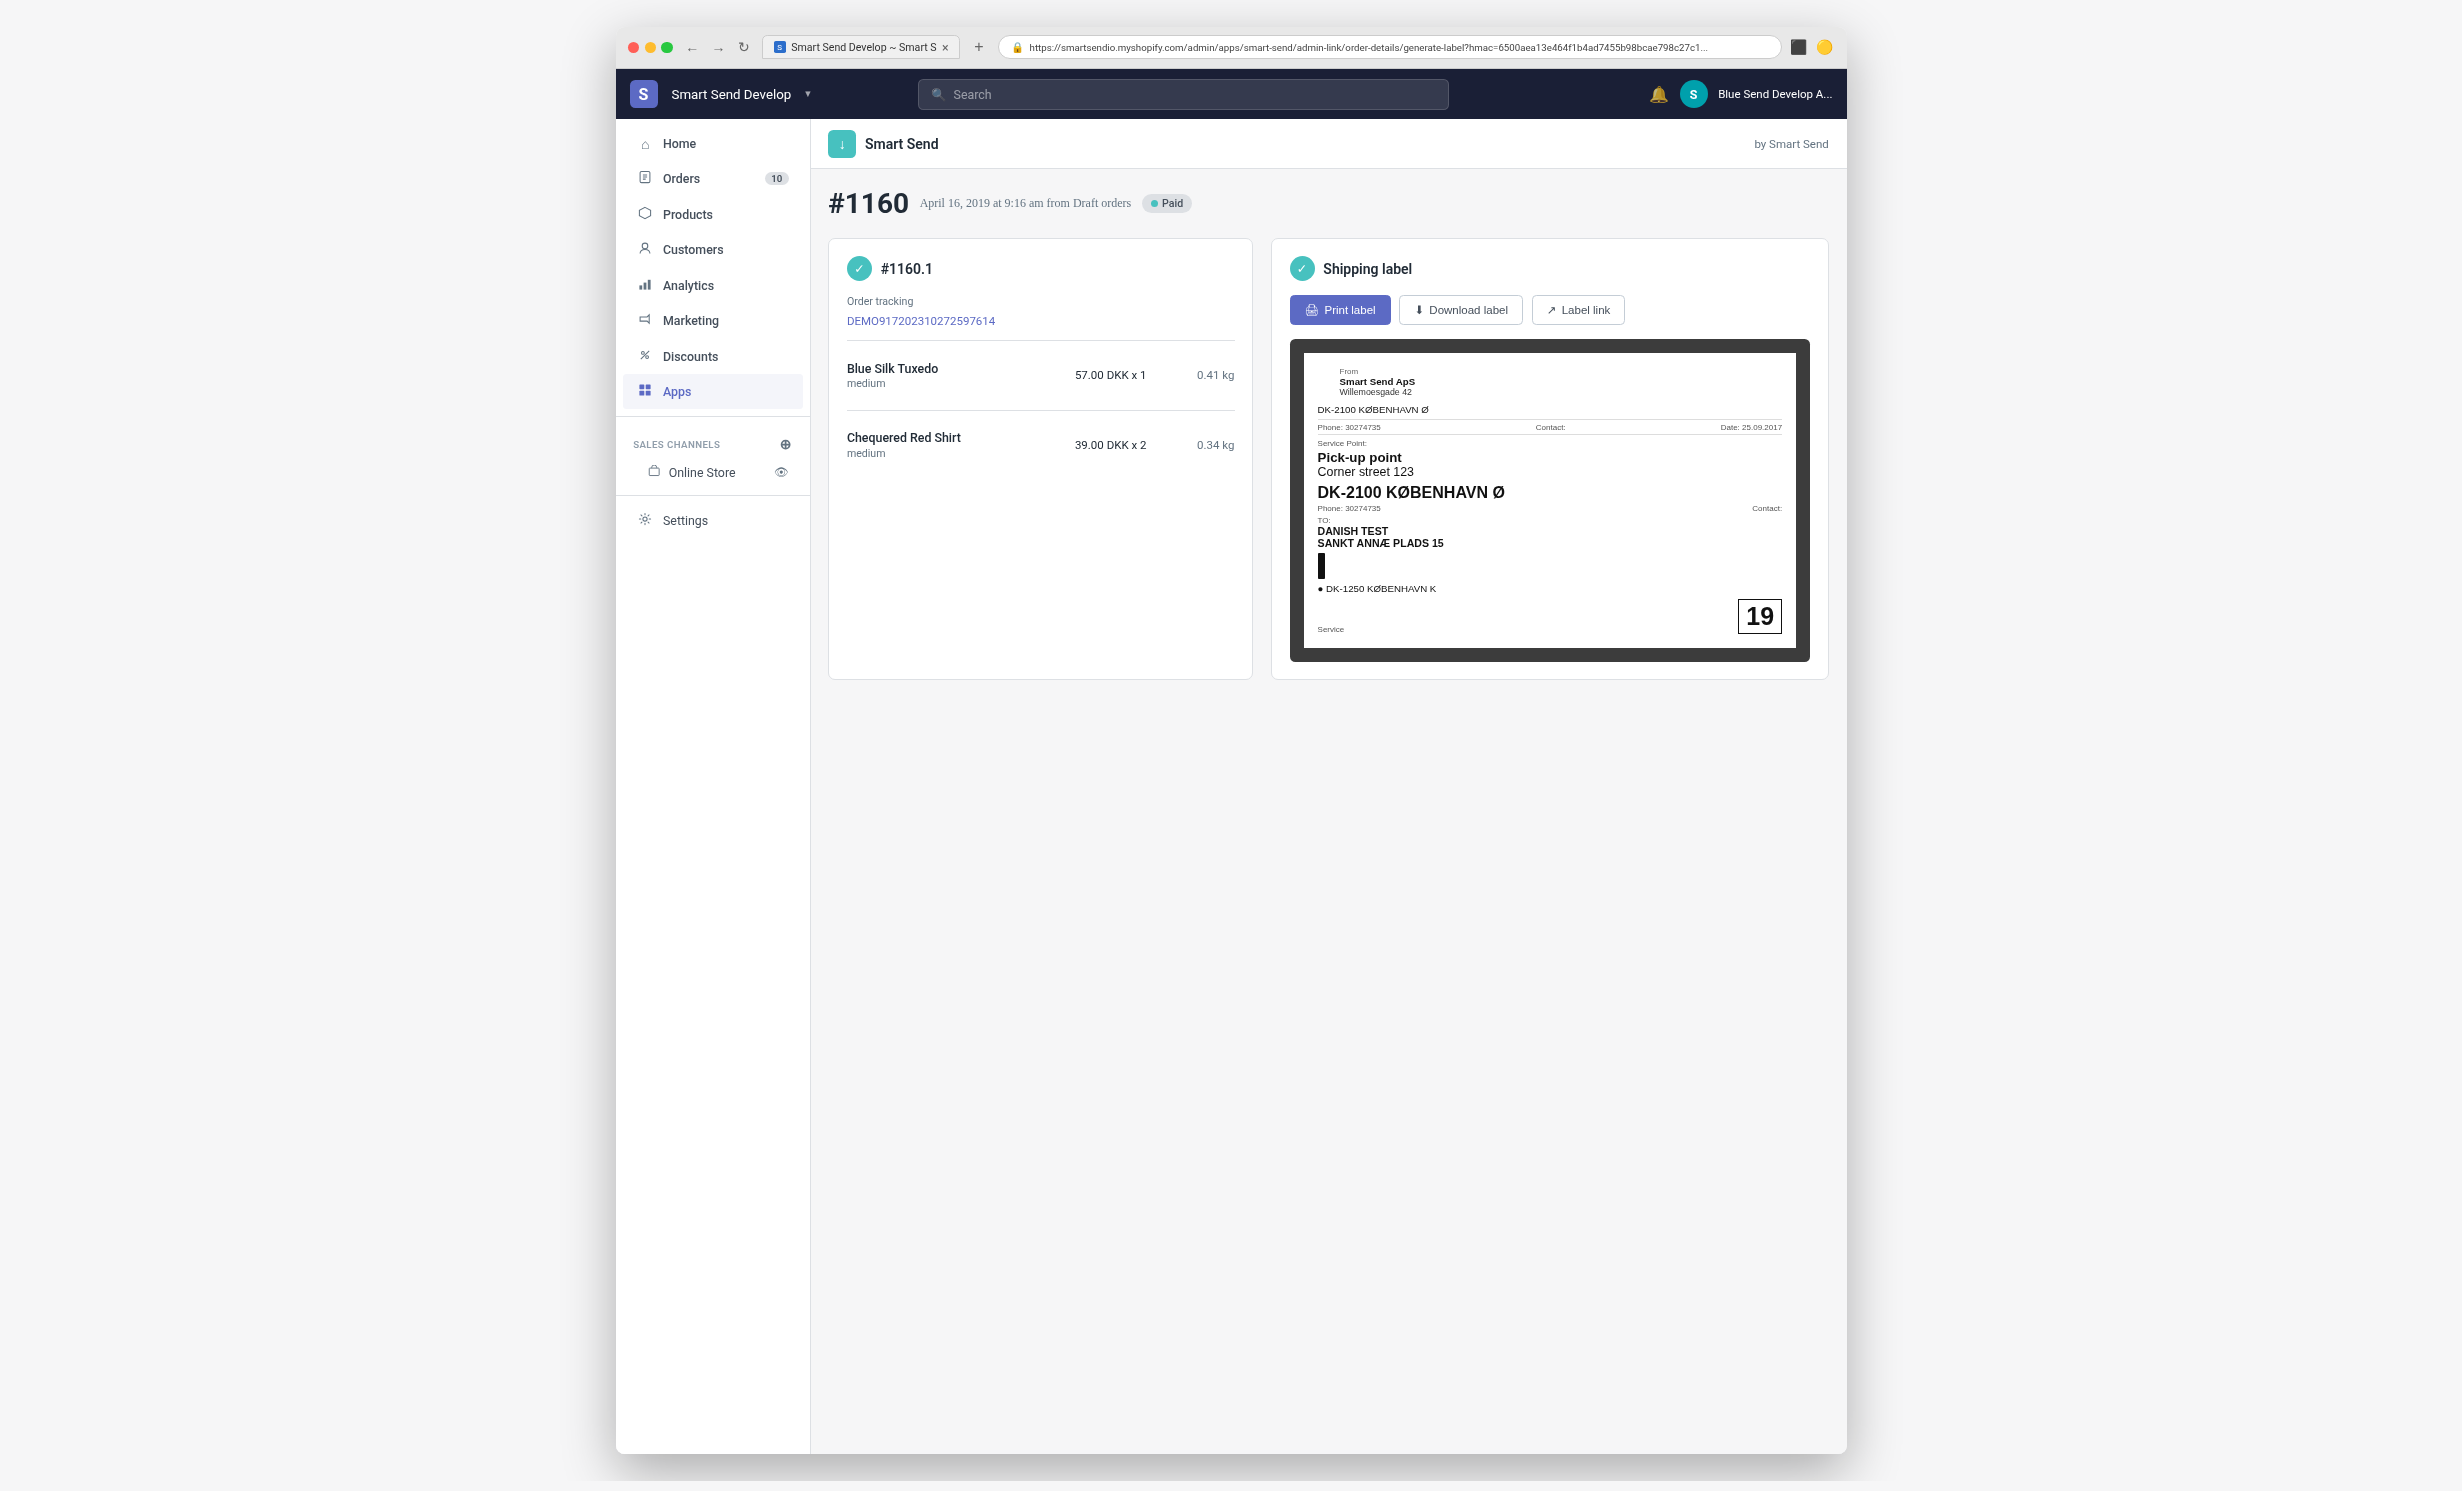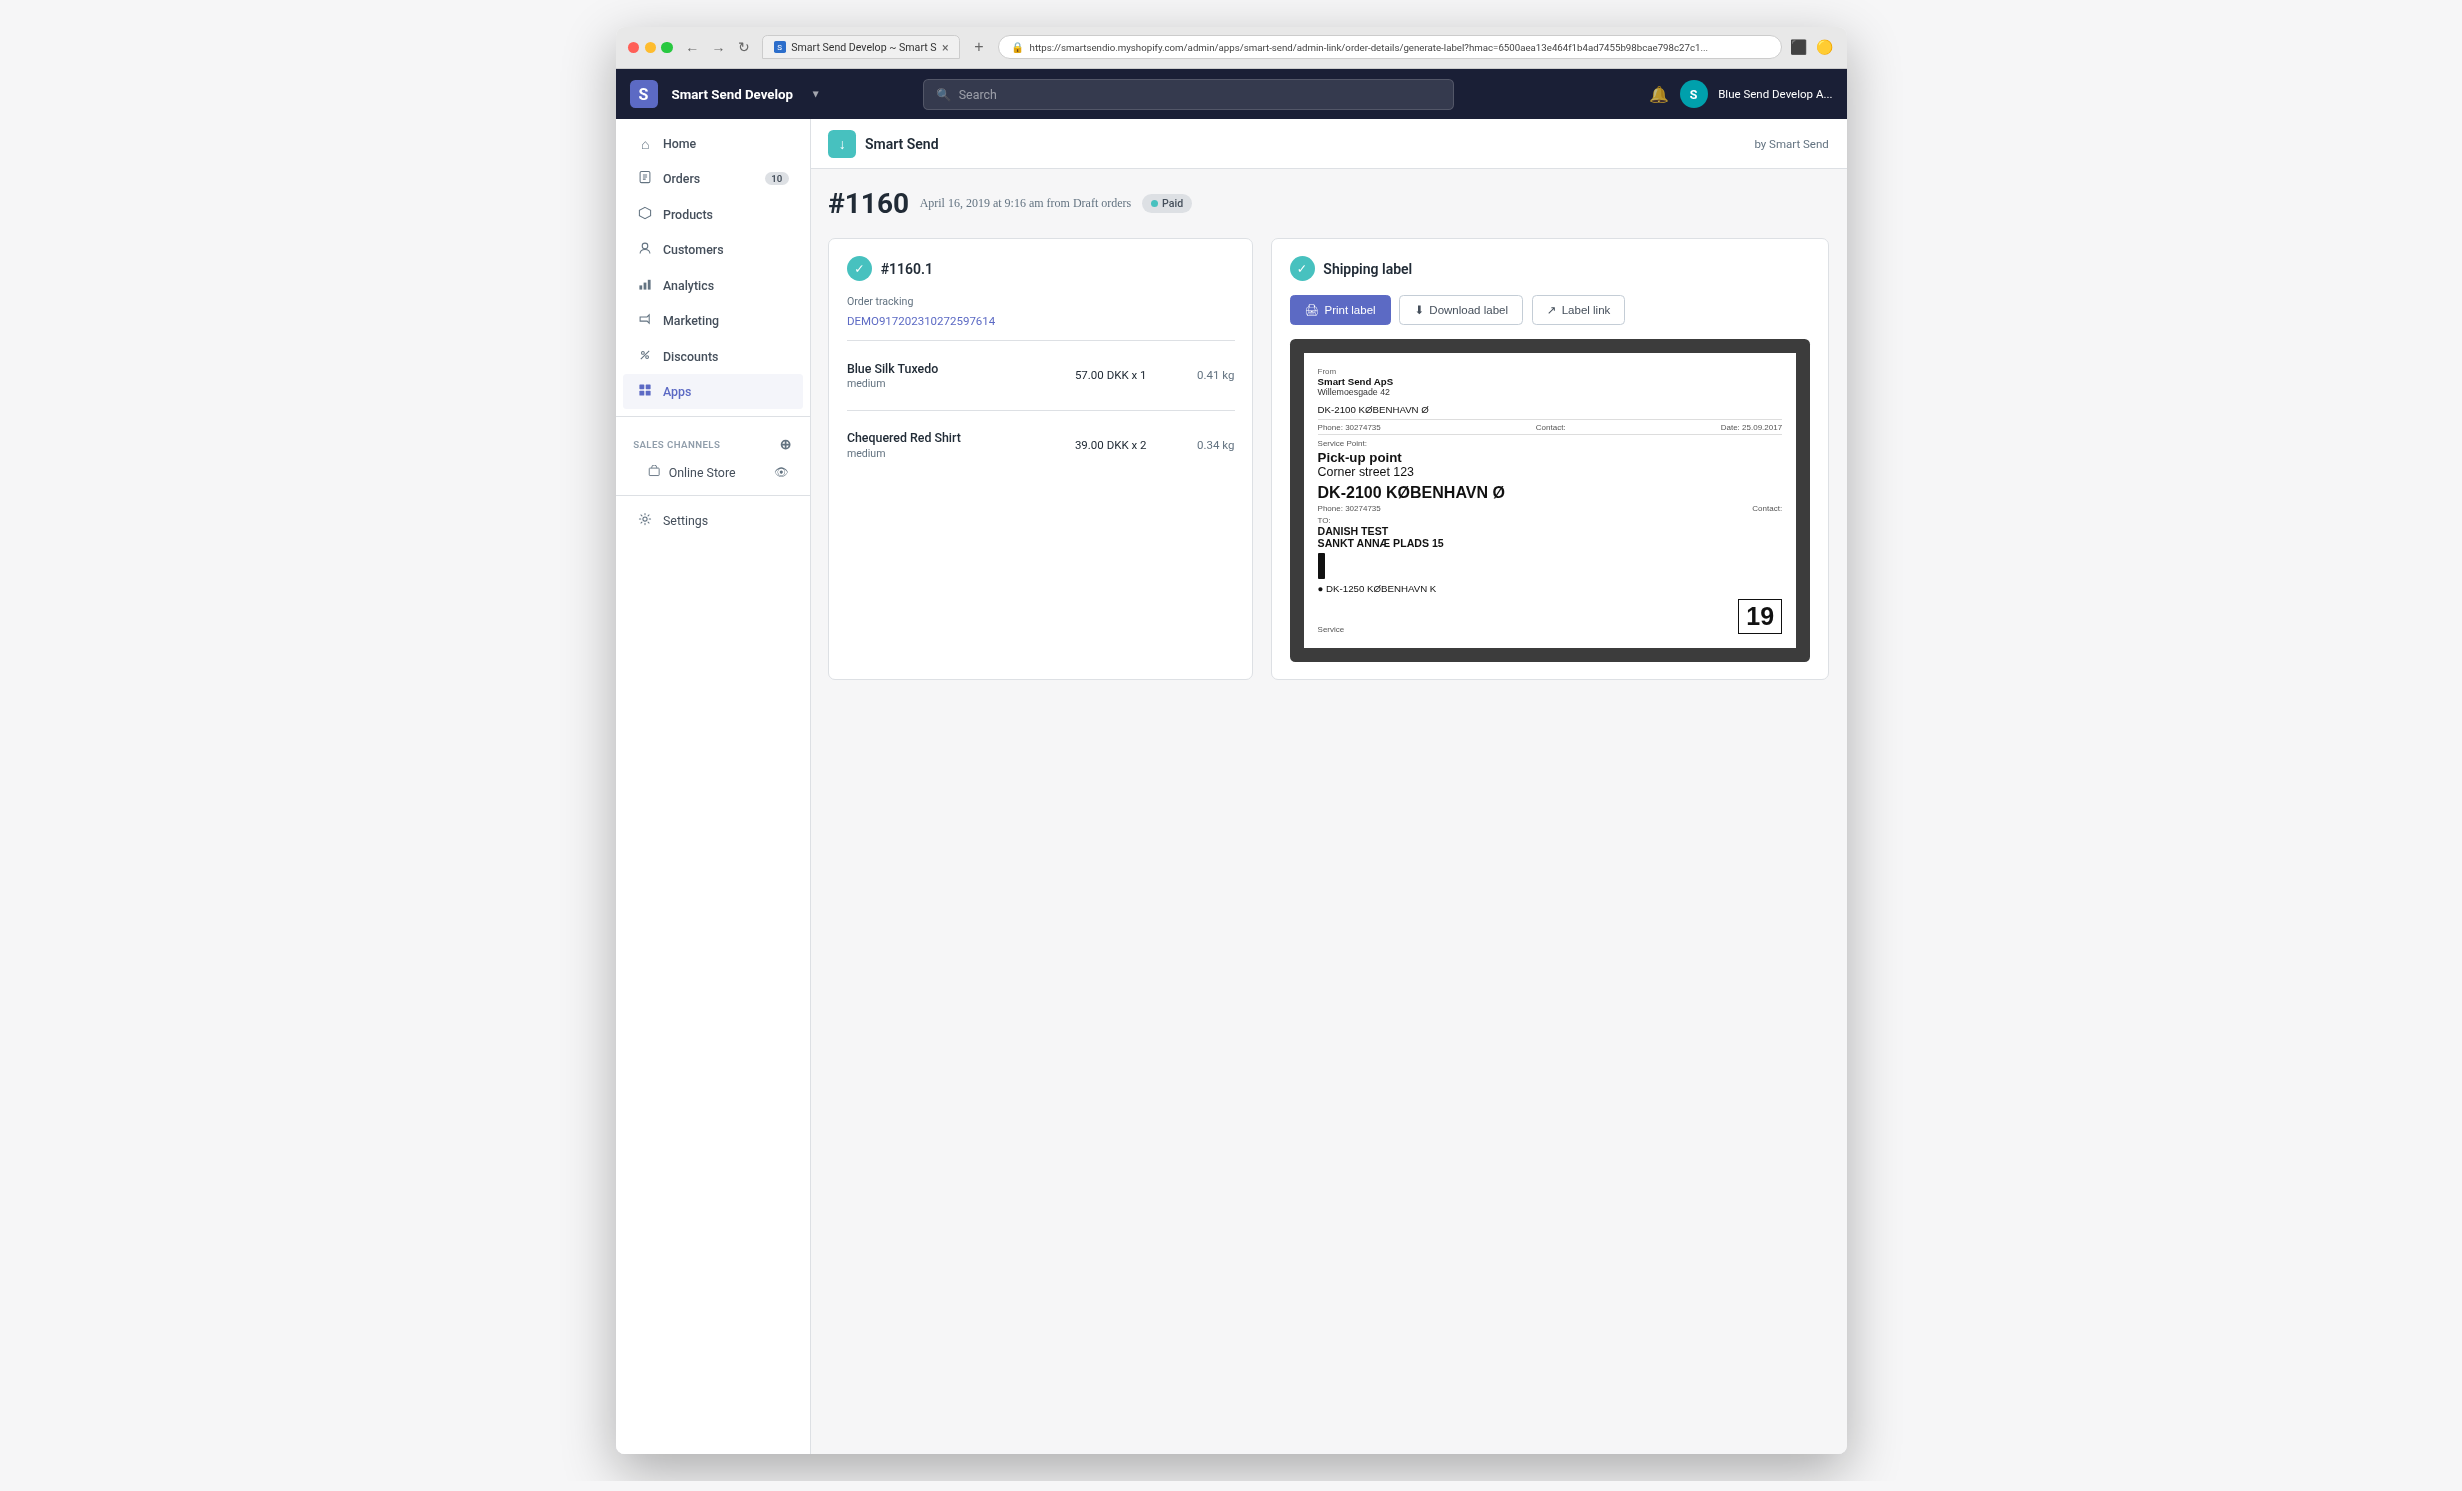--- a/index.html
+++ b/index.html
@@ -23,21 +23,21 @@
     .url-bar-lock { color: #666; font-size: 10.6px; }
     .browser-actions { display: flex; gap: 8.8px; align-items: center; }
     .browser-action-btn { background: none; border: none; cursor: pointer; color: #666; font-size: 14px; }
 
     
     .shopify-app { display: flex; flex-direction: column; height: calc(100vh - 106px); min-height: 548px; background: #f6f6f7; }
 
     
     .top-nav { background: #1a1f36; display: flex; align-items: center; padding: 0 14px; height: 50px; gap: 14px; }
     .shop-logo { width: 28px; height: 28px; background: #5c6ac4; border-radius: 5.3px; display: flex; align-items: center; justify-content: center; color: white; font-size: 16px; font-weight: bold; flex-shrink: 0; }
-    .shop-name { color: white; font-size: 13.3px; font-weight: 700; display: flex; gap: 20px; cursor: pointer; }
+    .shop-name { color: white; font-size: 13.3px; font-weight: 400; display: flex; gap: 14px; cursor: pointer; }
     .shop-name-chevron { color: rgba(255,255,255,0.6); font-size: 10.6px; }
     .search-bar { flex: 1; background: rgba(255,255,255,0.12); border: 0.9px solid rgba(255,255,255,0.15); border-radius: 5.3px; padding: 7px 12.4px; color: white; font-size: 12.4px; display: flex; align-items: center; gap: 7px; max-width: 531px; margin: 0 auto; cursor: text; }
     .search-bar-icon { color: rgba(255,255,255,0.5); font-size: 12.4px; }
     .search-bar-text { color: rgba(255,255,255,0.5); font-size: 12.4px; }
     .top-nav-actions { display: flex; align-items: center; gap: 10.6px; margin-left: auto; }
     .top-nav-icon-btn { background: none; border: none; color: rgba(255,255,255,0.7); cursor: pointer; font-size: 16px; }
     .user-avatar { width: 28px; height: 28px; border-radius: 50%; background: #00a0ac; display: flex; align-items: center; justify-content: center; color: white; font-size: 12.4px; font-weight: bold; }
     .user-name { color: white; font-size: 11.5px; }
 
     
@@ -97,21 +97,21 @@
 
     
     .label-buttons { display: flex; gap: 8.8px; margin-bottom: 14px; }
     .btn { padding: 7px 14px; border-radius: 4.4px; font-size: 11.5px; font-weight: 500; cursor: pointer; display: flex; align-items: center; gap: 5.3px; border: 0.9px solid transparent; }
     .btn-primary { background: #5c6ac4; color: white; border-color: #5c6ac4; }
     .btn-secondary { background: white; color: #454f5b; border-color: #c4cdd6; }
 
     
     .label-preview { background: #3c3c3c; border-radius: 5.3px; padding: 14px; }
     .label-inner { background: white; padding: 14px; font-family: Arial, sans-serif; }
-    .label-from-section { margin-bottom: 7px; }
+    .label-from-section { margin-bottom: 7px; margin-left: 22px; }
     .label-from-label { font-size: 8px; color: #666; }
     .label-from-name { font-size: 9.7px; font-weight: bold; color: #111; }
     .label-from-addr { font-size: 8.8px; color: #333; }
     .label-city-row { font-size: 9.7px; color: #111; margin: 3.5px 0; }
     .label-meta-row { display: flex; justify-content: space-between; font-size: 8px; color: #555; border-top: 0.9px solid #ddd; border-bottom: 0.9px solid #ddd; padding: 2.7px 0; margin: 3.5px 0; }
     .label-service-point-label { font-size: 8px; color: #555; margin-bottom: 1.8px; }
     .label-pickup-name { font-size: 13.3px; font-weight: bold; color: #111; }
     .label-pickup-addr { font-size: 12.4px; color: #111; margin-bottom: 5.3px; }
     .label-dest-city { font-size: 16px; font-weight: bold; color: #111; margin: 5.3px 0 1.8px; }
     .label-dest-meta { display: flex; justify-content: space-between; font-size: 8px; color: #555; }

